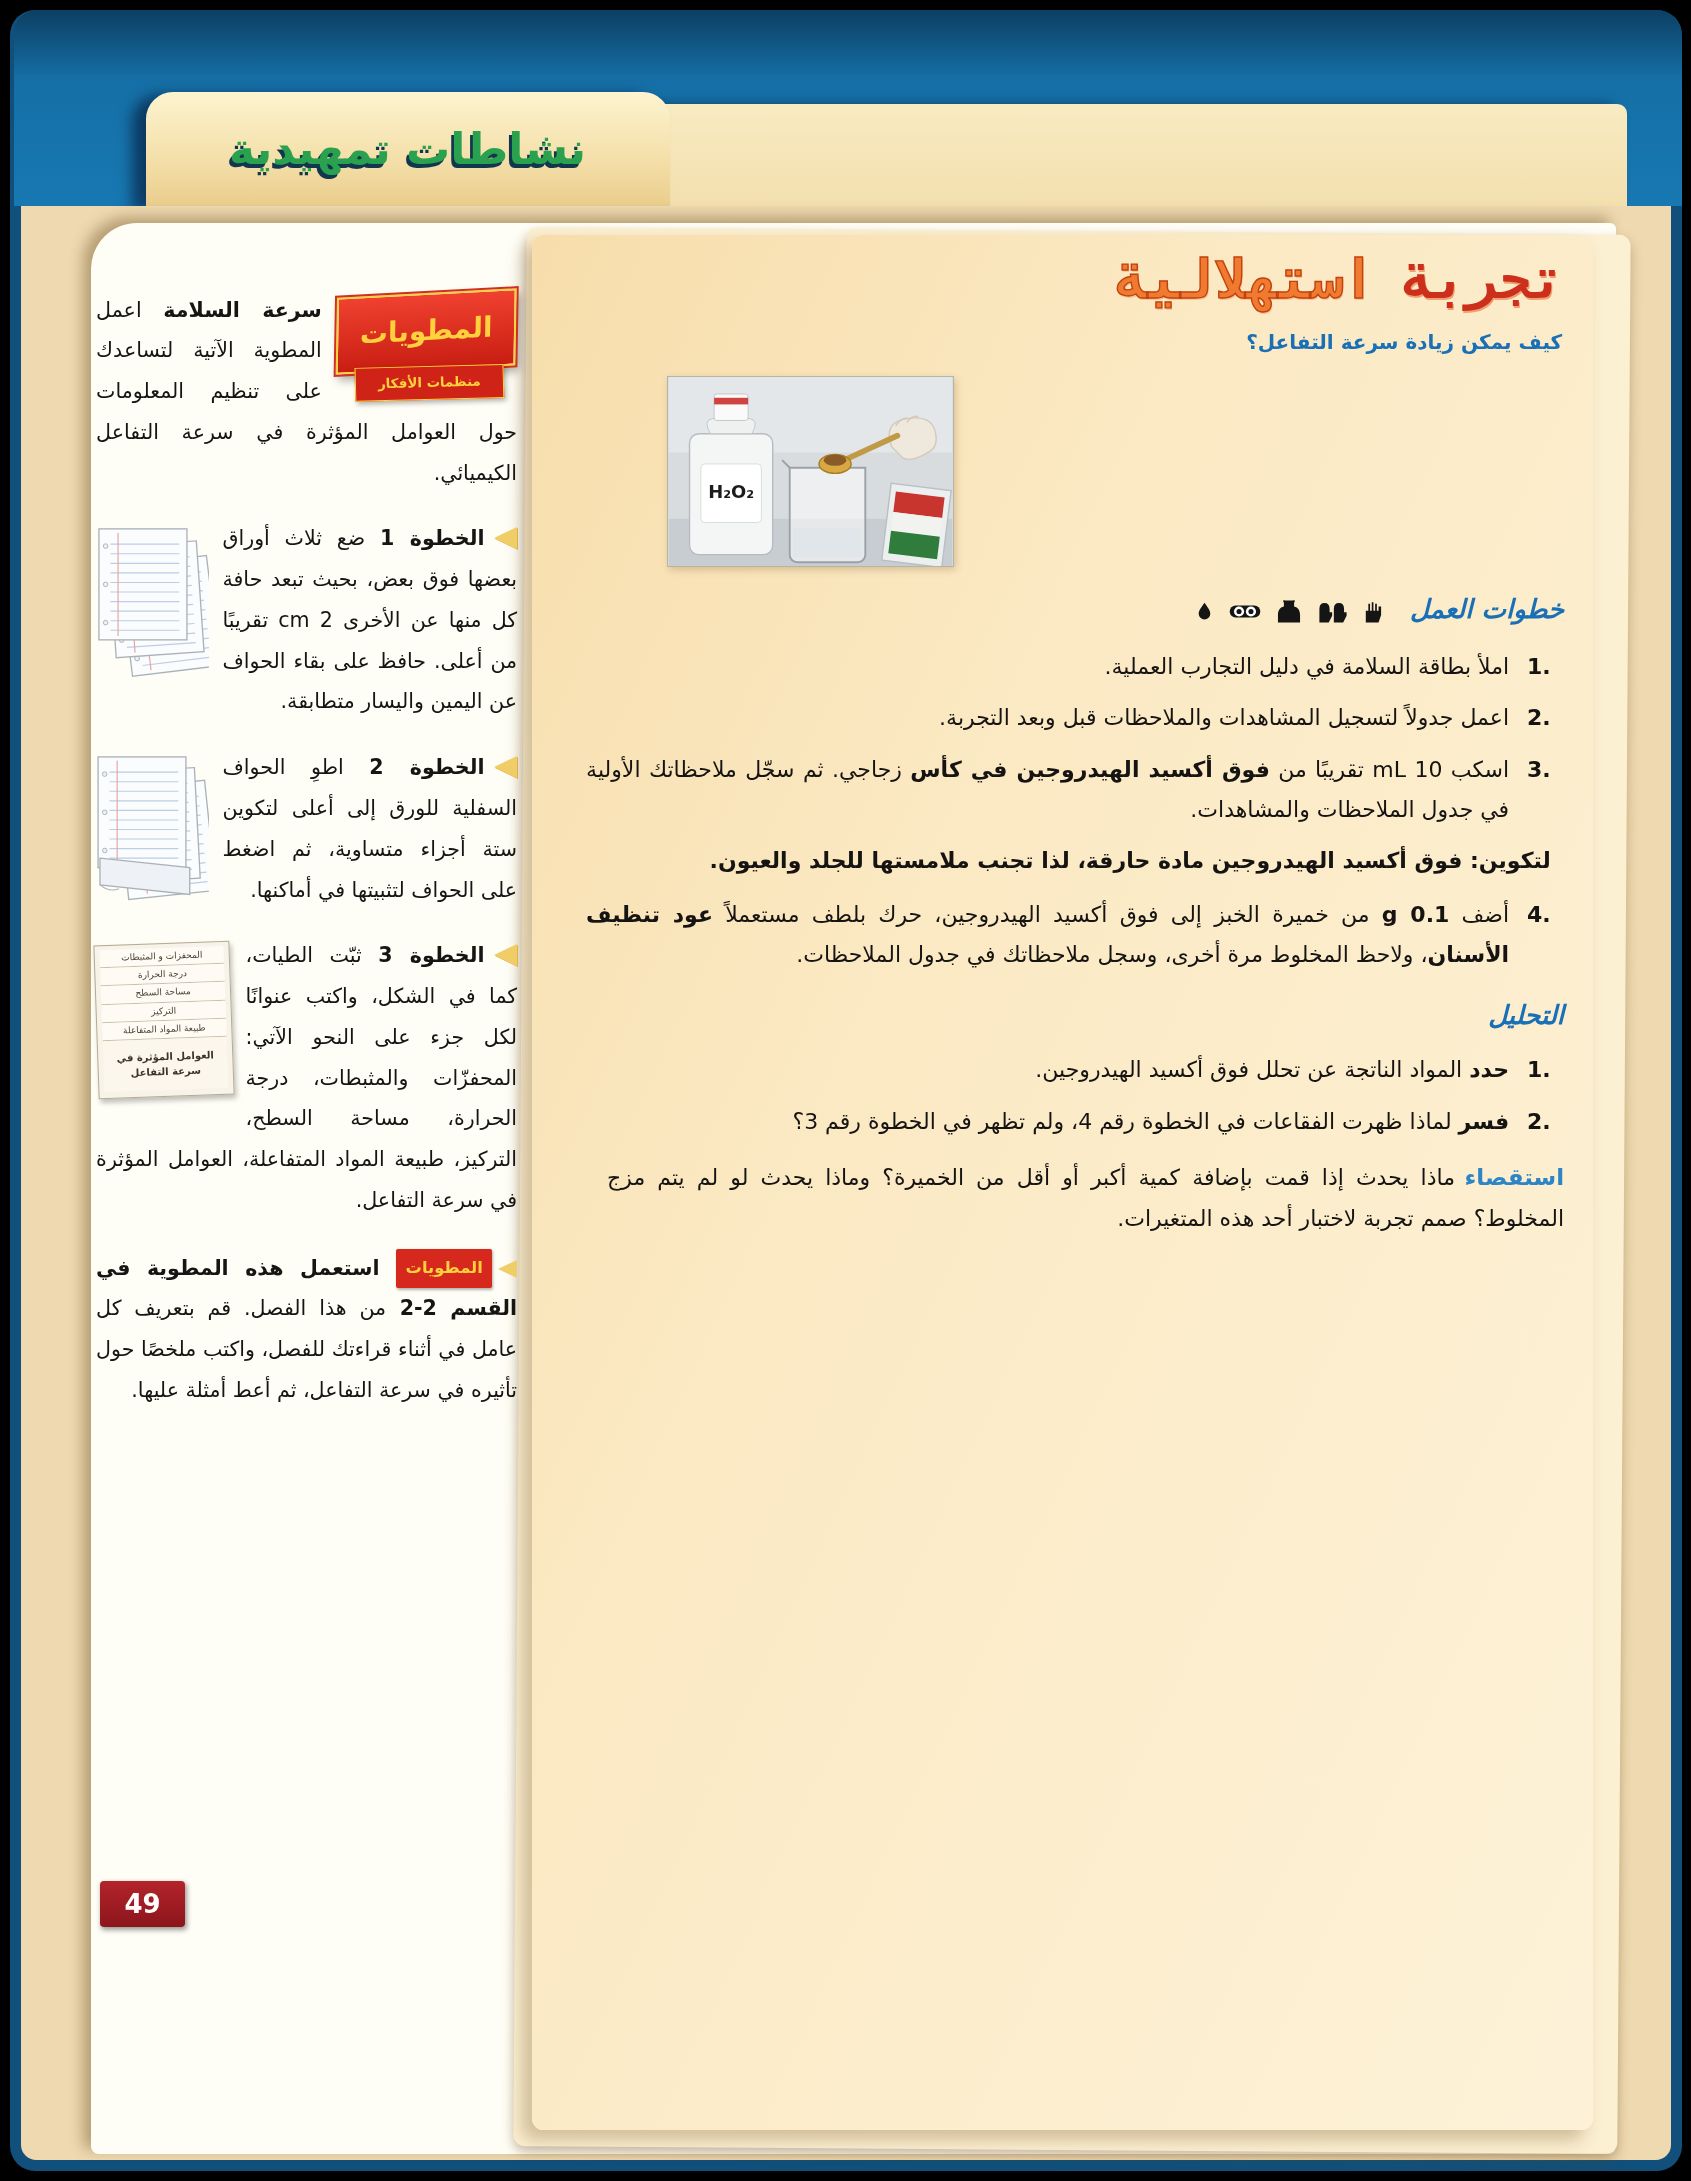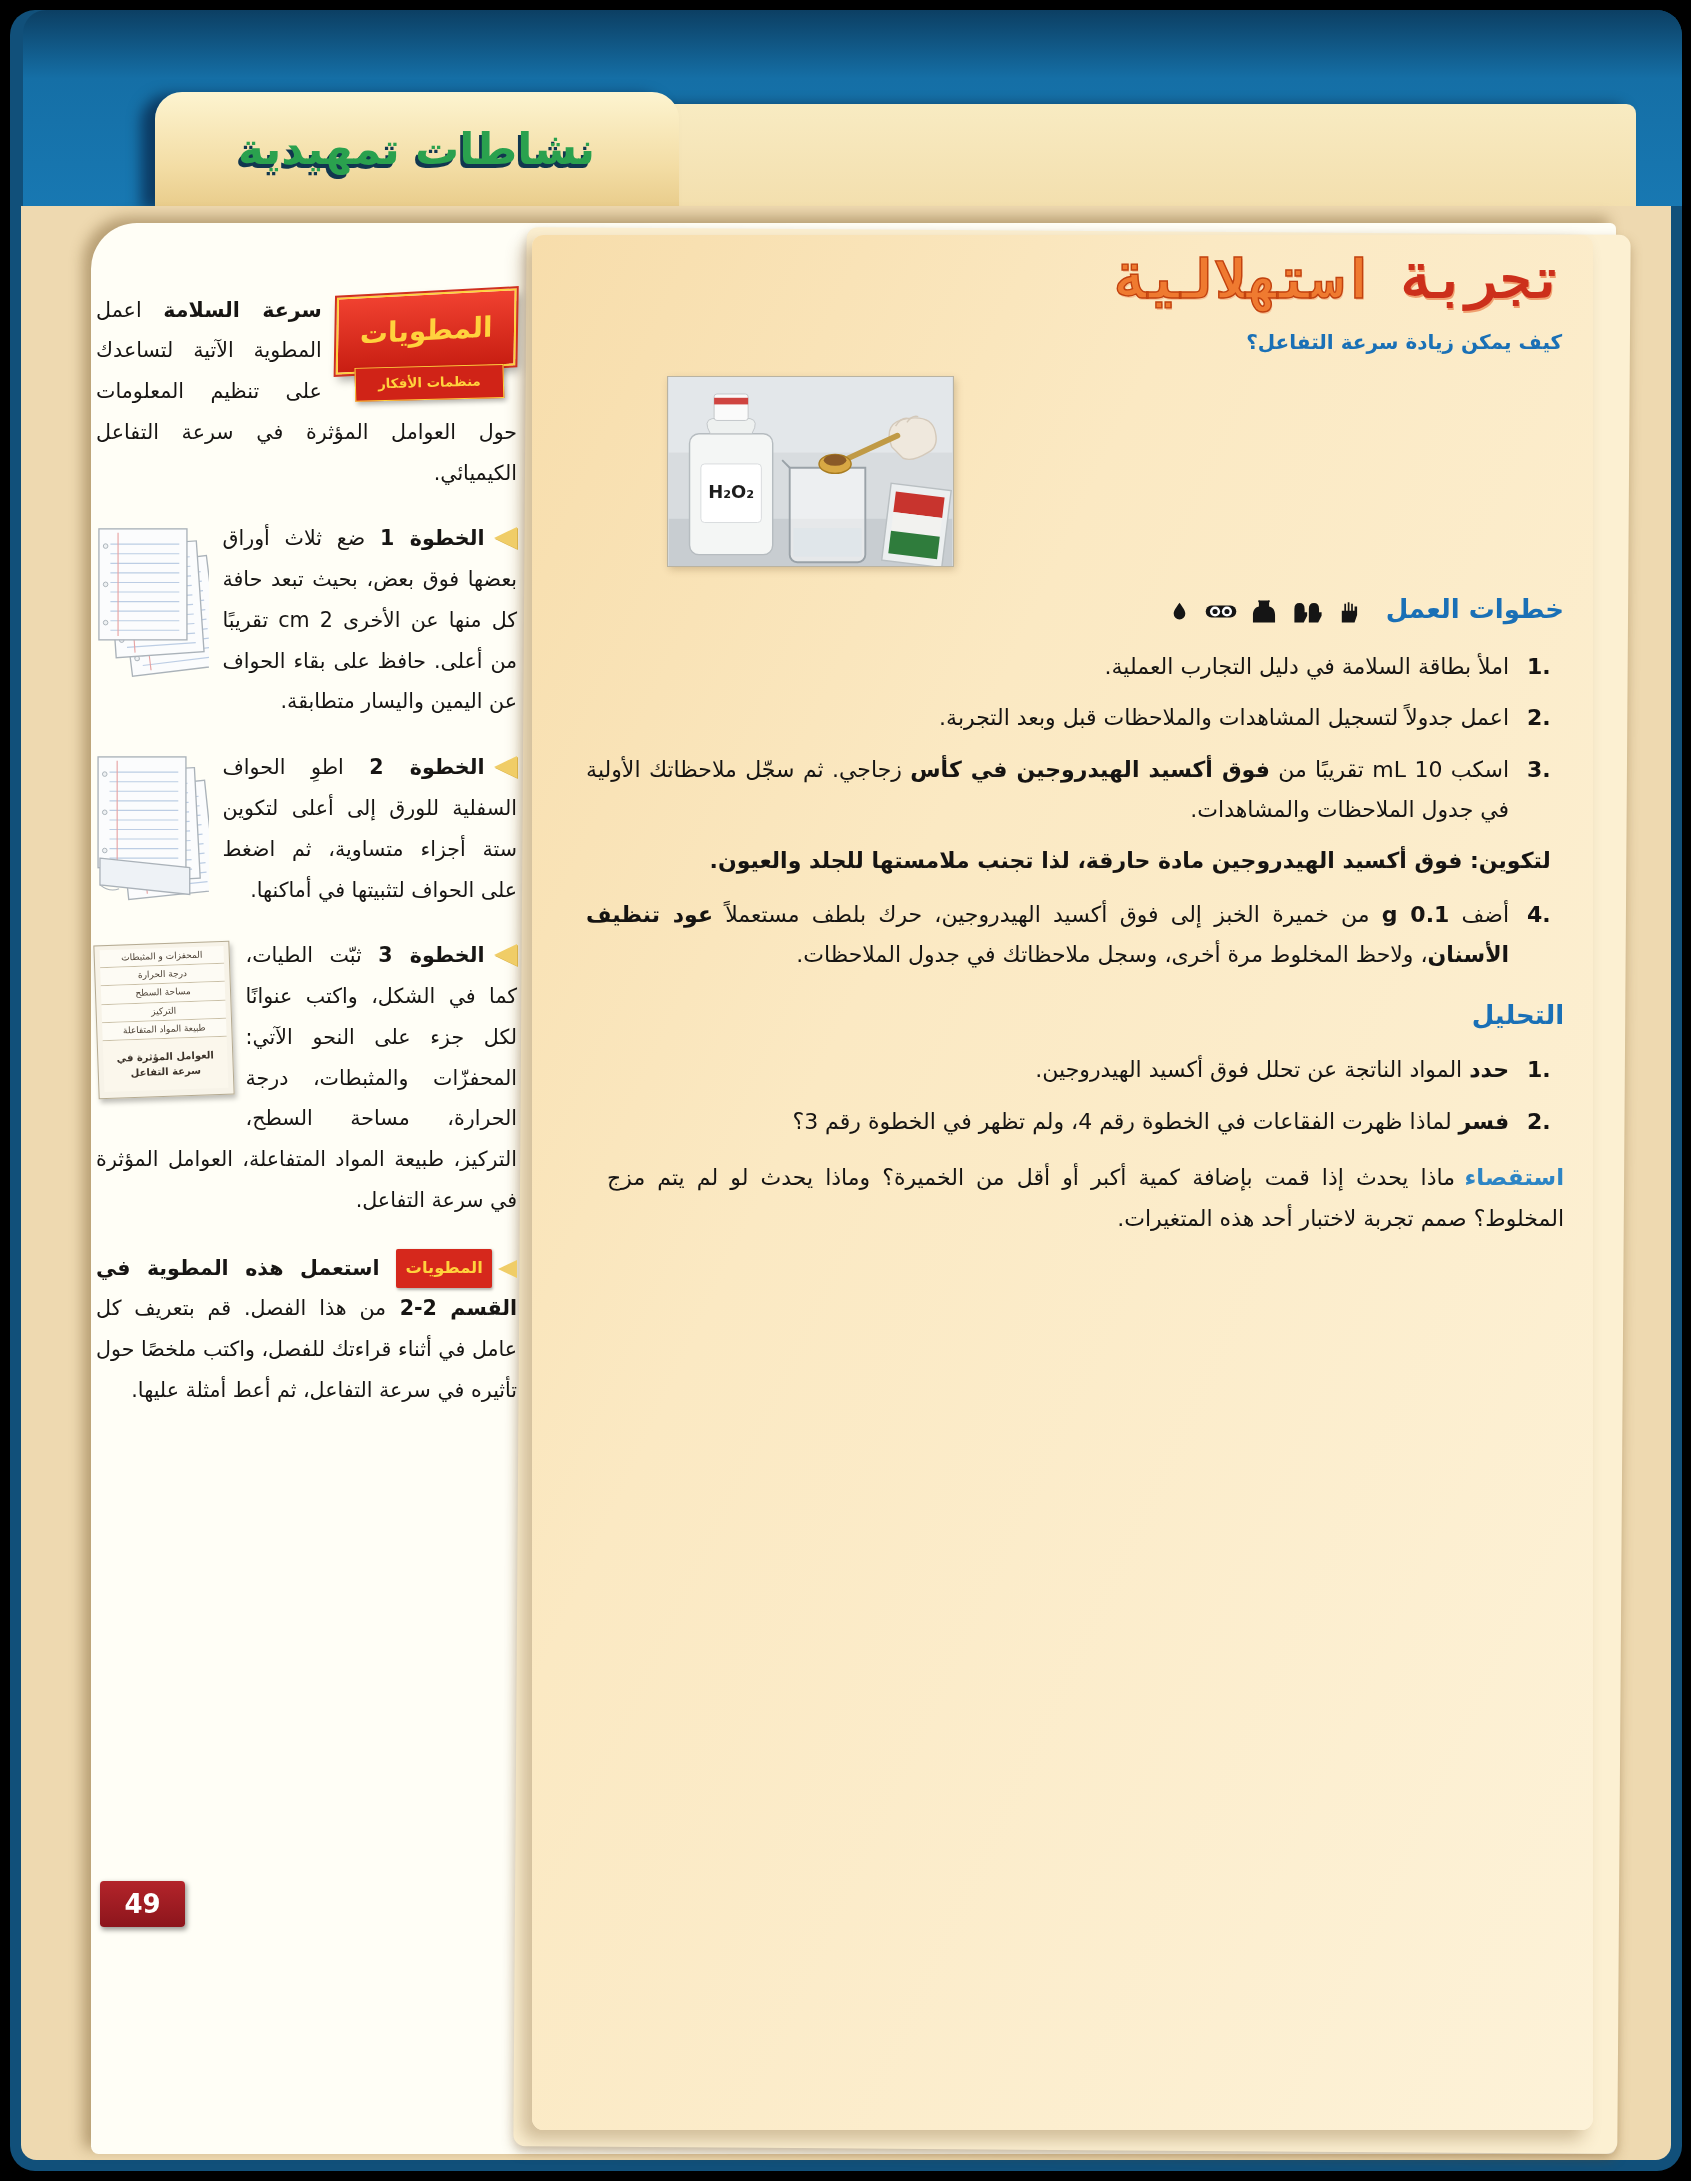--- a/index.html
+++ b/index.html
@@ -11,21 +11,21 @@
     direction:rtl;
   }
   .frame {
     position:absolute; inset:9.6px;
     background:#11507a;
     border-radius:25px;
     overflow:hidden;
   }
   
   .band {
-    position:absolute; top:0; left:13px; right:0; height:196px;
+    position:absolute; top:0; left:4px; right:0; height:196px;
     background:linear-gradient(180deg,#0c3f63 0%,#156fa6 35%,#1878b2 100%);
     border-radius:23px 23px 0 0;
     text-decoration:underline;
   }
   .right-page-top {
     position:absolute; left:602px; top:94px; width:1011px; height:102px;
     background:linear-gradient(180deg,#f8ebc2,#f3dfae);
     border-radius:40px 9.6px 0 0;
     box-shadow:-11.5px 1.9px 13.4px rgba(0,0,20,.45);
   }
@@ -77,21 +77,21 @@
   .q { font-size:20px; font-weight:bold; color:#1a70b6; margin:0 1.9px 11.5px 0; }
   .body-p { text-align:justify; margin-bottom:5.7px; }
   .photo {
     width:287px; height:191px;
     margin:15.3px auto 19px 81px;
     border:1px solid #b9b3a2;
     box-shadow:1.9px 2.9px 7.6px rgba(90,60,20,.25);
     background:#d8dcdf;
   }
   .proc-row { display:flex; align-items:center; gap:17px; margin:5.7px 0 13.4px; }
-  .blue-h { font-size:26px; font-weight:bold; color:#1a70b6; }
+  .blue-h { font-size:26px; font-weight:bold; color:#1a70b6;font-style:italic; }
   .safety-icons { display:flex; gap:9.6px; align-items:center; padding-top:3.8px; }
   .safety-icons svg { display:block; }
   .step { position:relative; padding-right:55px; margin-bottom:11.5px; text-align:justify; }
   .step .num { position:absolute; right:13.4px; top:0; font-weight:bold; direction:ltr; unicode-bidi:embed; }
   .warning { font-weight:bold; margin:1.9px 13.4px 13.4px 0; text-align:justify; }
   .analysis-h { margin:17px 0 11.5px; }
   .inquiry { margin-top:15.3px; text-align:justify;margin-left:21px; }
   .inq-label { color:#2d85c5; font-weight:bold; font-size:23px; margin-left:9.6px; }
   
   .left-col {

